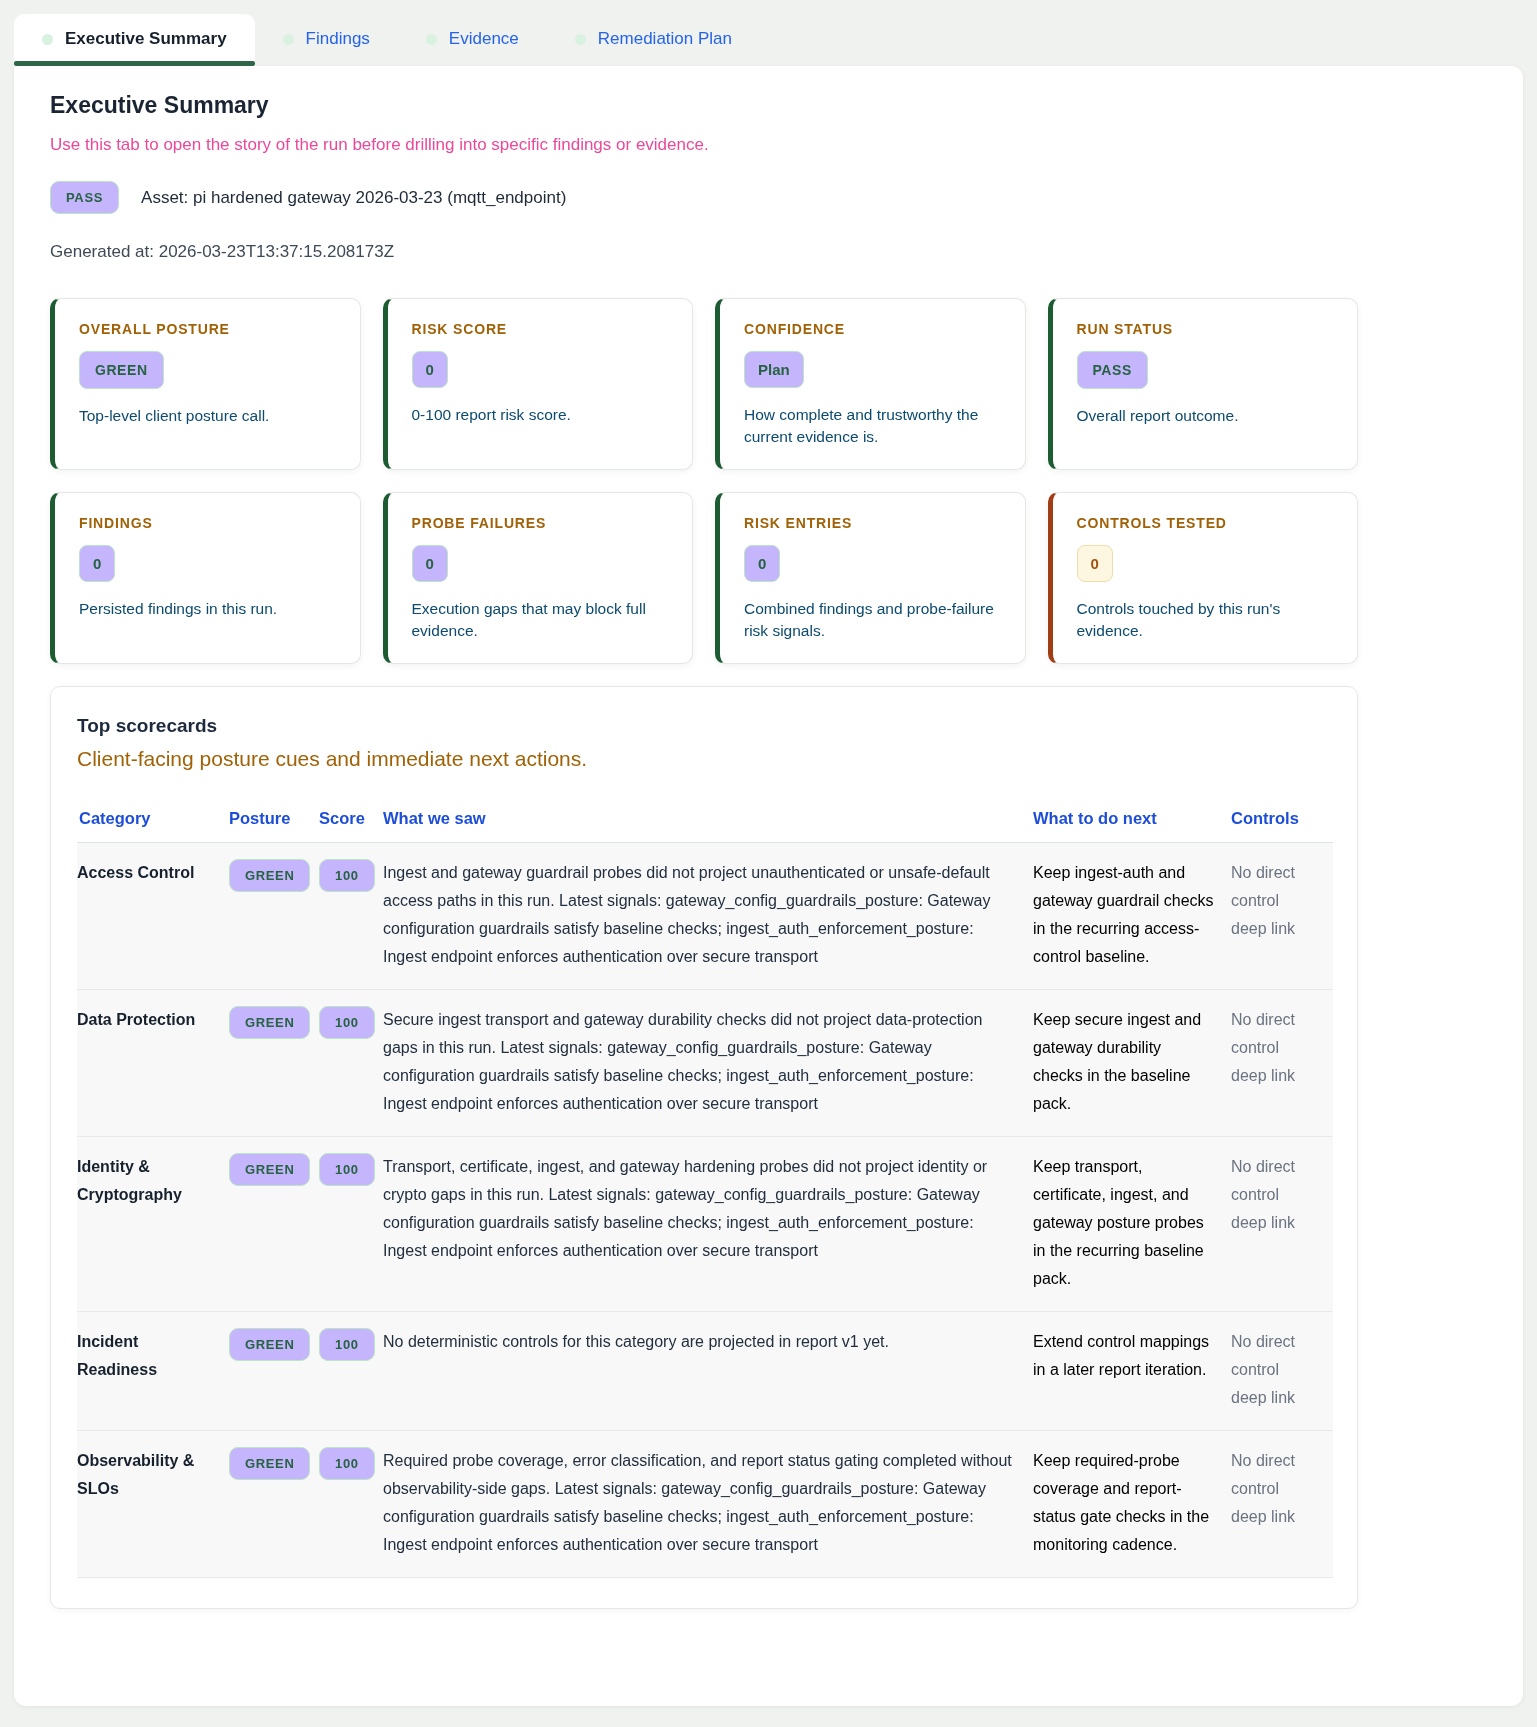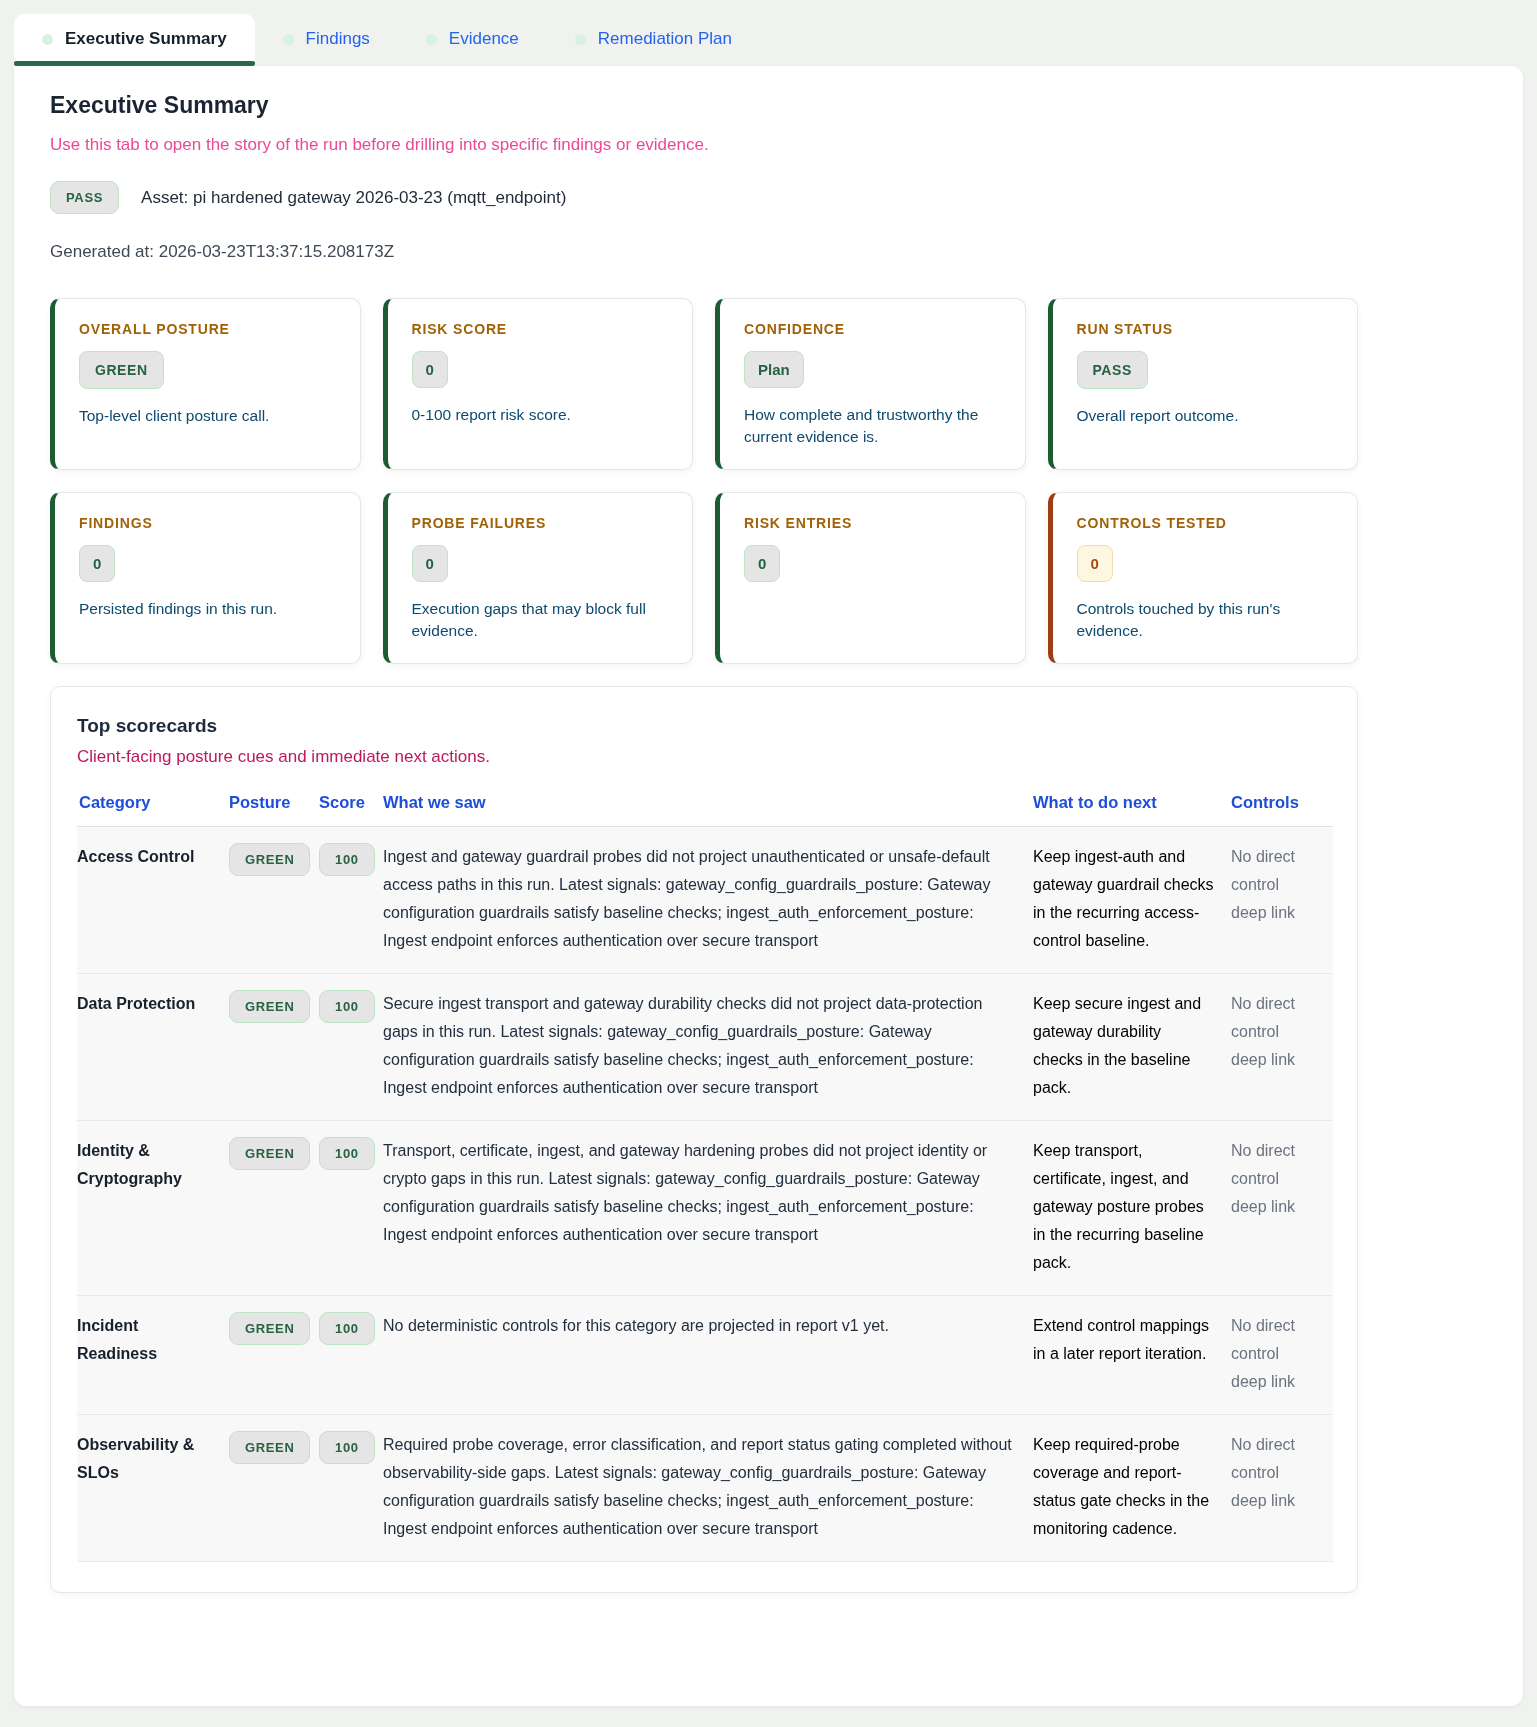--- a/index.html
+++ b/index.html
@@ -84,21 +84,21 @@
   }
 
   
   .badge {
     display: inline-block;
     font-weight: 700;
     border-radius: 8px;
     line-height: 1;
   }
   .badge-green {
-    background: #e5e5e5;
+    background: #c4b5fd;
     border: 1px solid #bce5c6;
     color: #276242;
   }
   .badge-amber {
     background: #fdf6e1;
     border: 1px solid #f1ddab;
     color: #a0530e;
   }
   .badge-lg { font-size: 14px; padding: 11px 15px; letter-spacing: 0.04em; }
   .badge-md { font-size: 15px; padding: 10px 13px; }
@@ -143,23 +143,23 @@
     padding: 28px 26px 30px 26px;
     box-shadow: 0 2px 6px rgba(25, 50, 35, 0.05);
   }
   .scorecards-title {
     font-size: 19px;
     font-weight: 700;
     color: #1d2a3d;
     margin-bottom: 10px;
   }
   .scorecards-subtitle {
-    font-size: 17px;
-    color: #be185d;
-    margin-bottom: 18px;
+    font-size: 21px;
+    color: #a16207;
+    margin-bottom: 30px;
   }
   table.scorecards {
     width: 100%;
     border-collapse: collapse;
     table-layout: fixed;
   }
   .col-category { width: 152px; }
   .col-posture  { width: 90px; }
   .col-score    { width: 64px; }
   .col-saw      { width: 650px; }
@@ -267,20 +267,21 @@
         <div class="metric-desc">Persisted findings in this run.</div>
       </div>
       <div class="metric-card">
         <div class="metric-title">PROBE FAILURES</div>
         <div class="metric-badge-row"><span class="badge badge-green badge-md">0</span></div>
         <div class="metric-desc">Execution gaps that may block full evidence.</div>
       </div>
       <div class="metric-card">
         <div class="metric-title">RISK ENTRIES</div>
         <div class="metric-badge-row"><span class="badge badge-green badge-md">0</span></div>
+        <div class="metric-desc">Combined findings and probe-failure risk signals.</div>
       </div>
       <div class="metric-card accent-orange">
         <div class="metric-title">CONTROLS TESTED</div>
         <div class="metric-badge-row"><span class="badge badge-amber badge-md">0</span></div>
         <div class="metric-desc">Controls touched by this run's evidence.</div>
       </div>
     </div>
 
     <section class="scorecards-card">
       <h2 class="scorecards-title">Top scorecards</h2>

